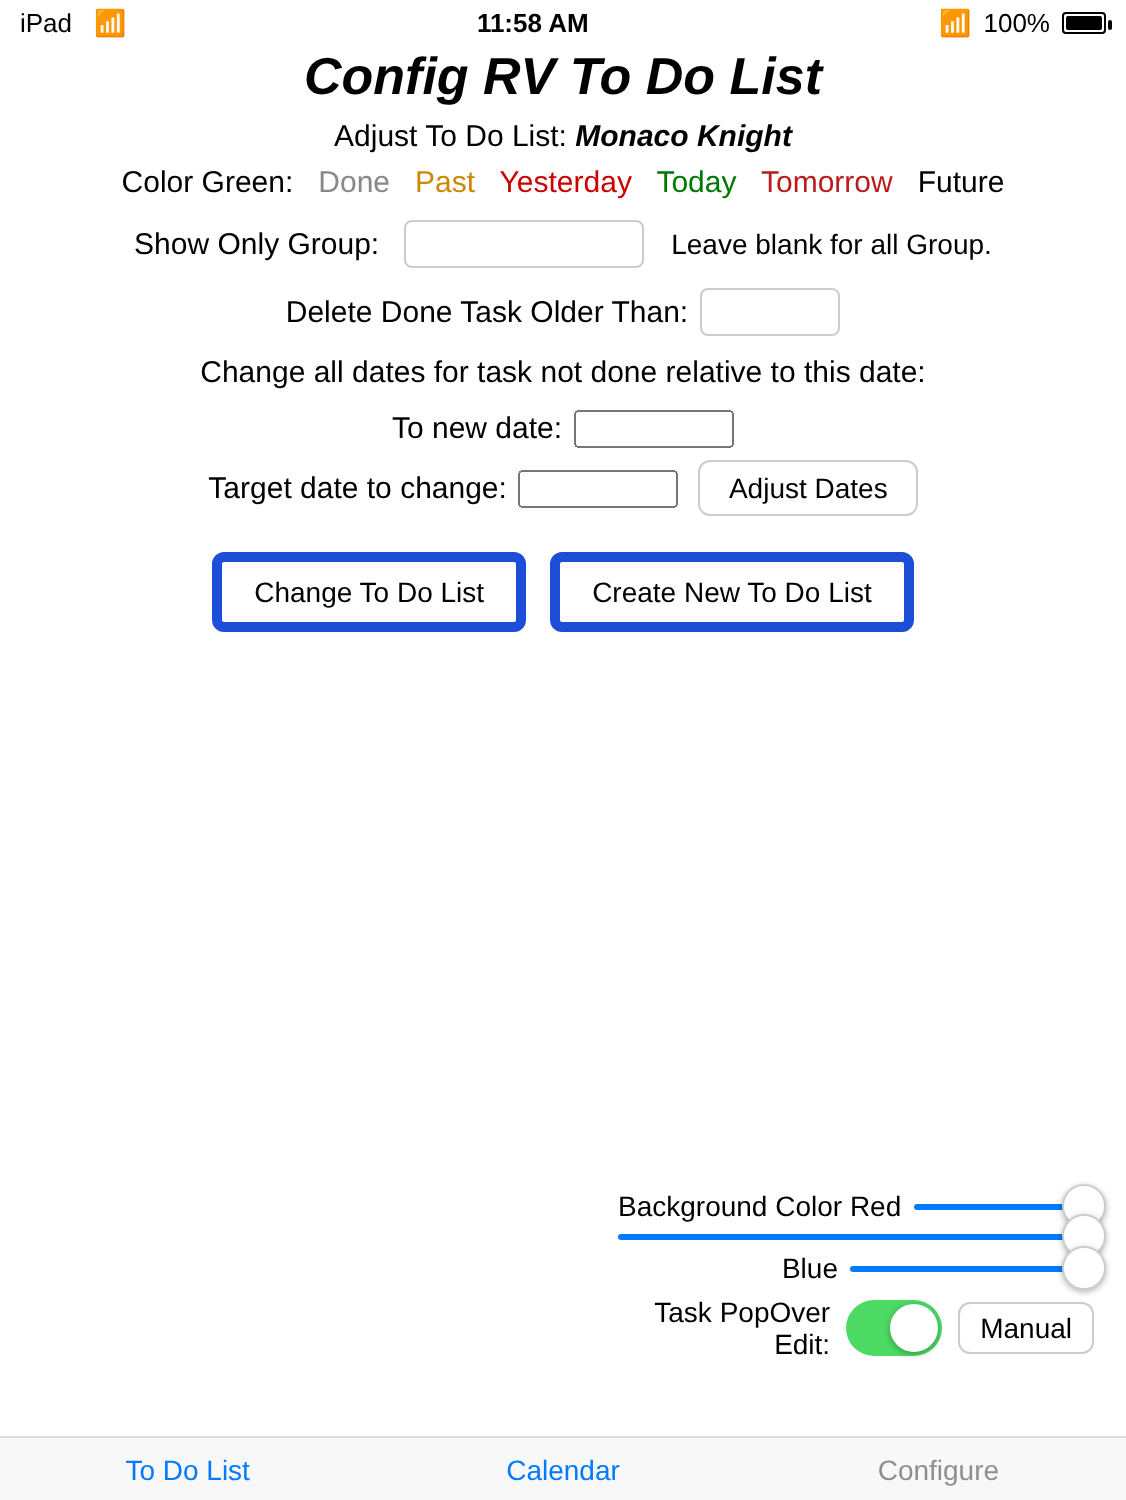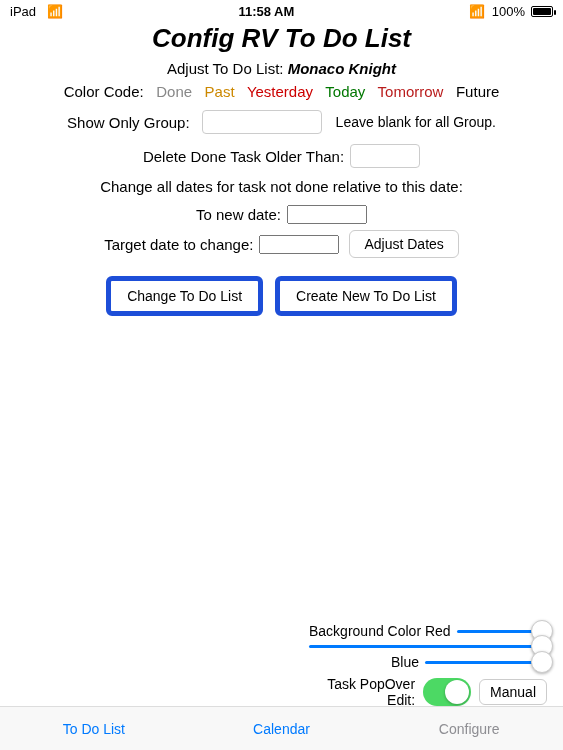--- a/index.html
+++ b/index.html
@@ -147,21 +147,21 @@
       border: 5px solid #1d4ed8;
       border-radius: 6px;
       padding: 7px 16px;
       font-size: 14px;
       cursor: pointer;
     }
 
     
     .bottom-section {
       position: absolute;
-      bottom: 32px;
+      bottom: 60px;
       right: 0;
       width: 270px;
       padding: 10px 16px;
     }
 
     .slider-row {
       display: flex;
       align-items: center;
       margin-bottom: 6px;
       font-size: 14px;
@@ -232,21 +232,21 @@
       font-size: 14px;
       cursor: pointer;
     }
 
     
     .tab-bar {
       position: absolute;
       bottom: 0;
       left: 0;
       right: 0;
-      height: 44px;
+      height: 32px;
       border-top: 1px solid #ddd;
       display: flex;
       align-items: center;
       background: #f8f8f8;
     }
     .tab-item {
       flex: 1;
       display: flex;
       flex-direction: column;
       align-items: center;
@@ -280,21 +280,21 @@
 <div class="main">
 
   <div class="page-title">Config RV To Do List</div>
 
   <div class="current-list-row">
     <span>Adjust To Do List:</span>
     <span class="current-list-name">Monaco Knight</span>
   </div>
 
   <div class="color-code-row">
-    <span>Color Code:</span>
+    <span>Color Green:</span>
     <span>&nbsp;</span>
     <span class="color-done">Done</span>
     <span>&nbsp;</span>
     <span class="color-past">Past</span>
     <span>&nbsp;</span>
     <span class="color-yesterday">Yesterday</span>
     <span>&nbsp;</span>
     <span class="color-today">Today</span>
     <span>&nbsp;</span>
     <span class="color-tomorrow">Tomorrow</span>

